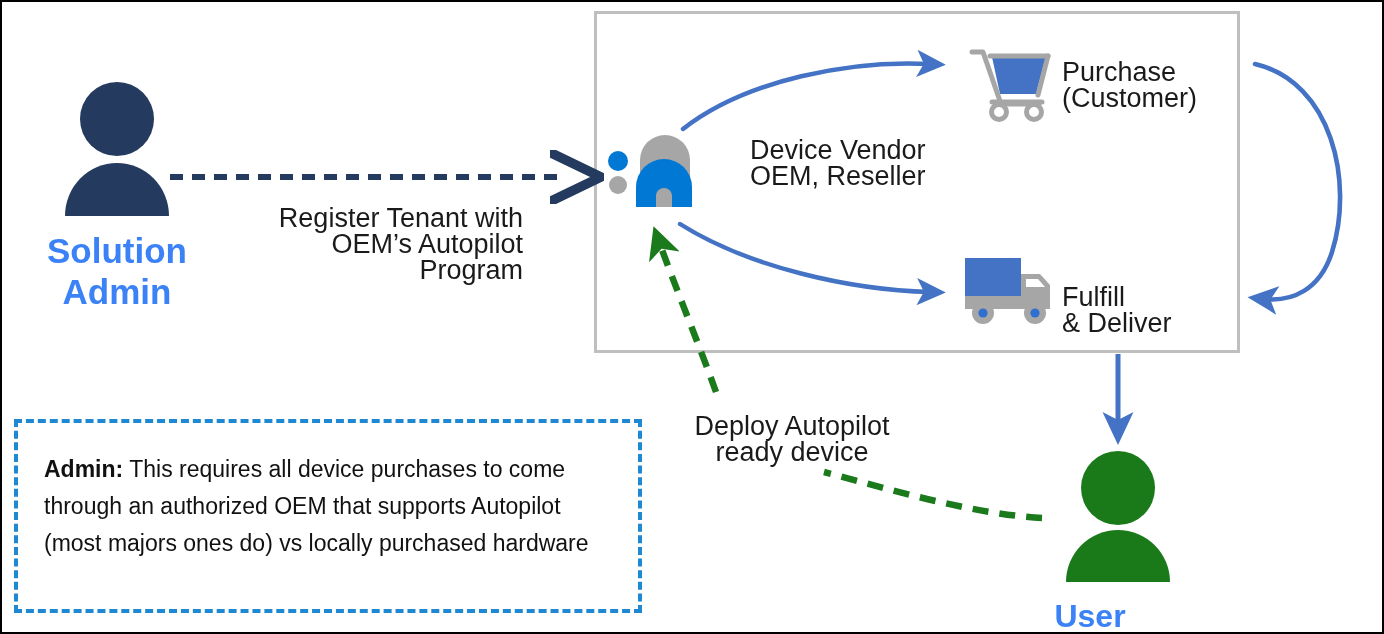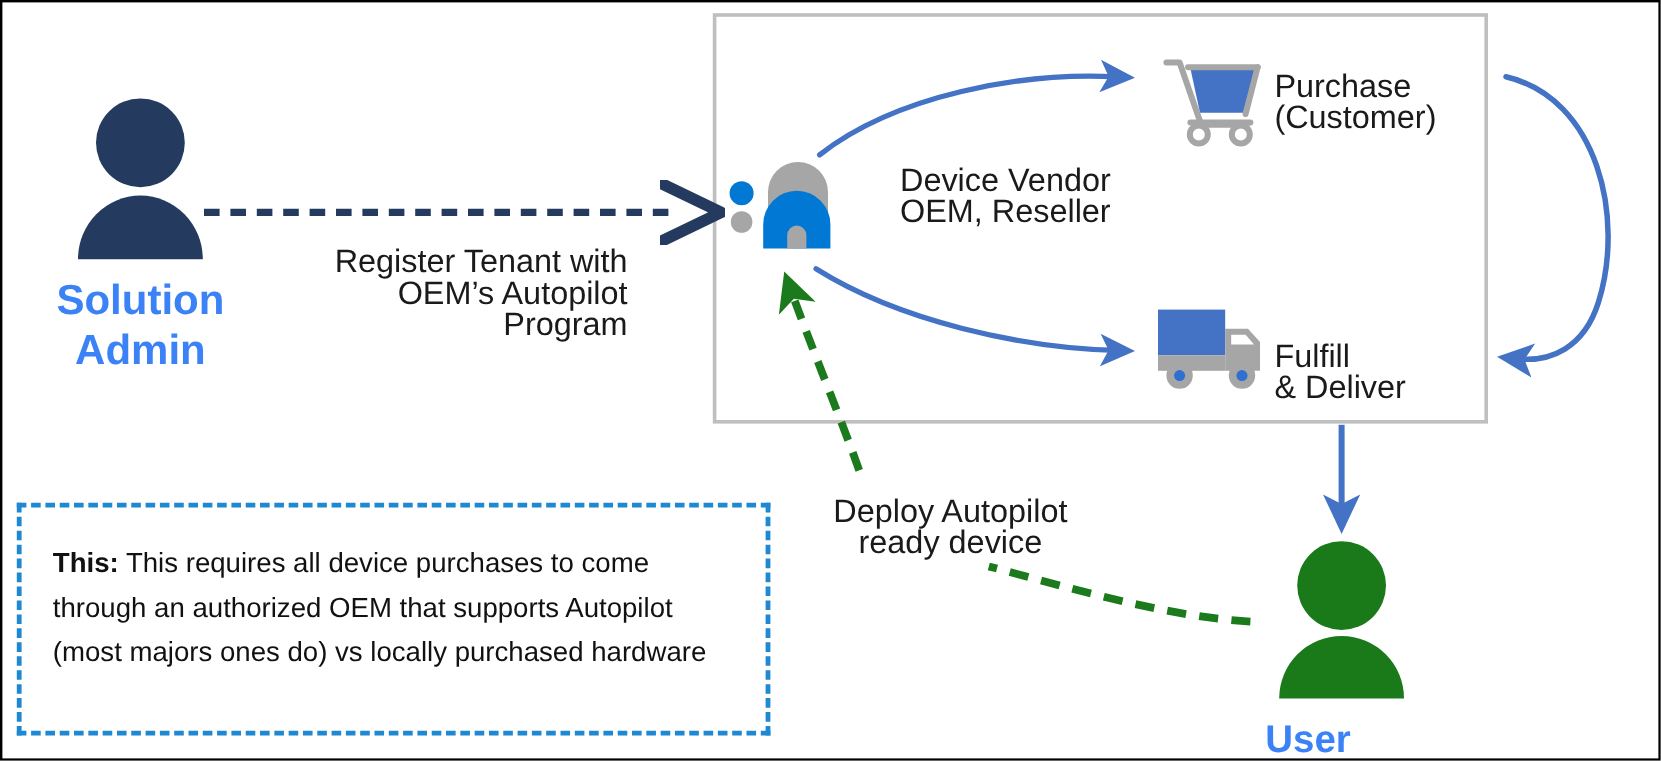--- a/index.html
+++ b/index.html
@@ -244,17 +244,17 @@
   <div class="label" id="fulfill-label">Fulfill
 &amp; Deliver</div>
 
   <div class="label centered" id="deploy-label">Deploy Autopilot
 ready device</div>
 
   <div class="bigname" id="user-label">User</div>
 
   <div class="abs" id="note-box">
     <div id="note-text">
-      <b>This:</b><span> This requires all device purchases to come through an authorized OEM that supports Autopilot (most majors ones do) vs locally purchased hardware</span>
+      <b>Admin:</b><span> This requires all device purchases to come through an authorized OEM that supports Autopilot (most majors ones do) vs locally purchased hardware</span>
     </div>
   </div>
 
 </div>
 
 </body></html>

